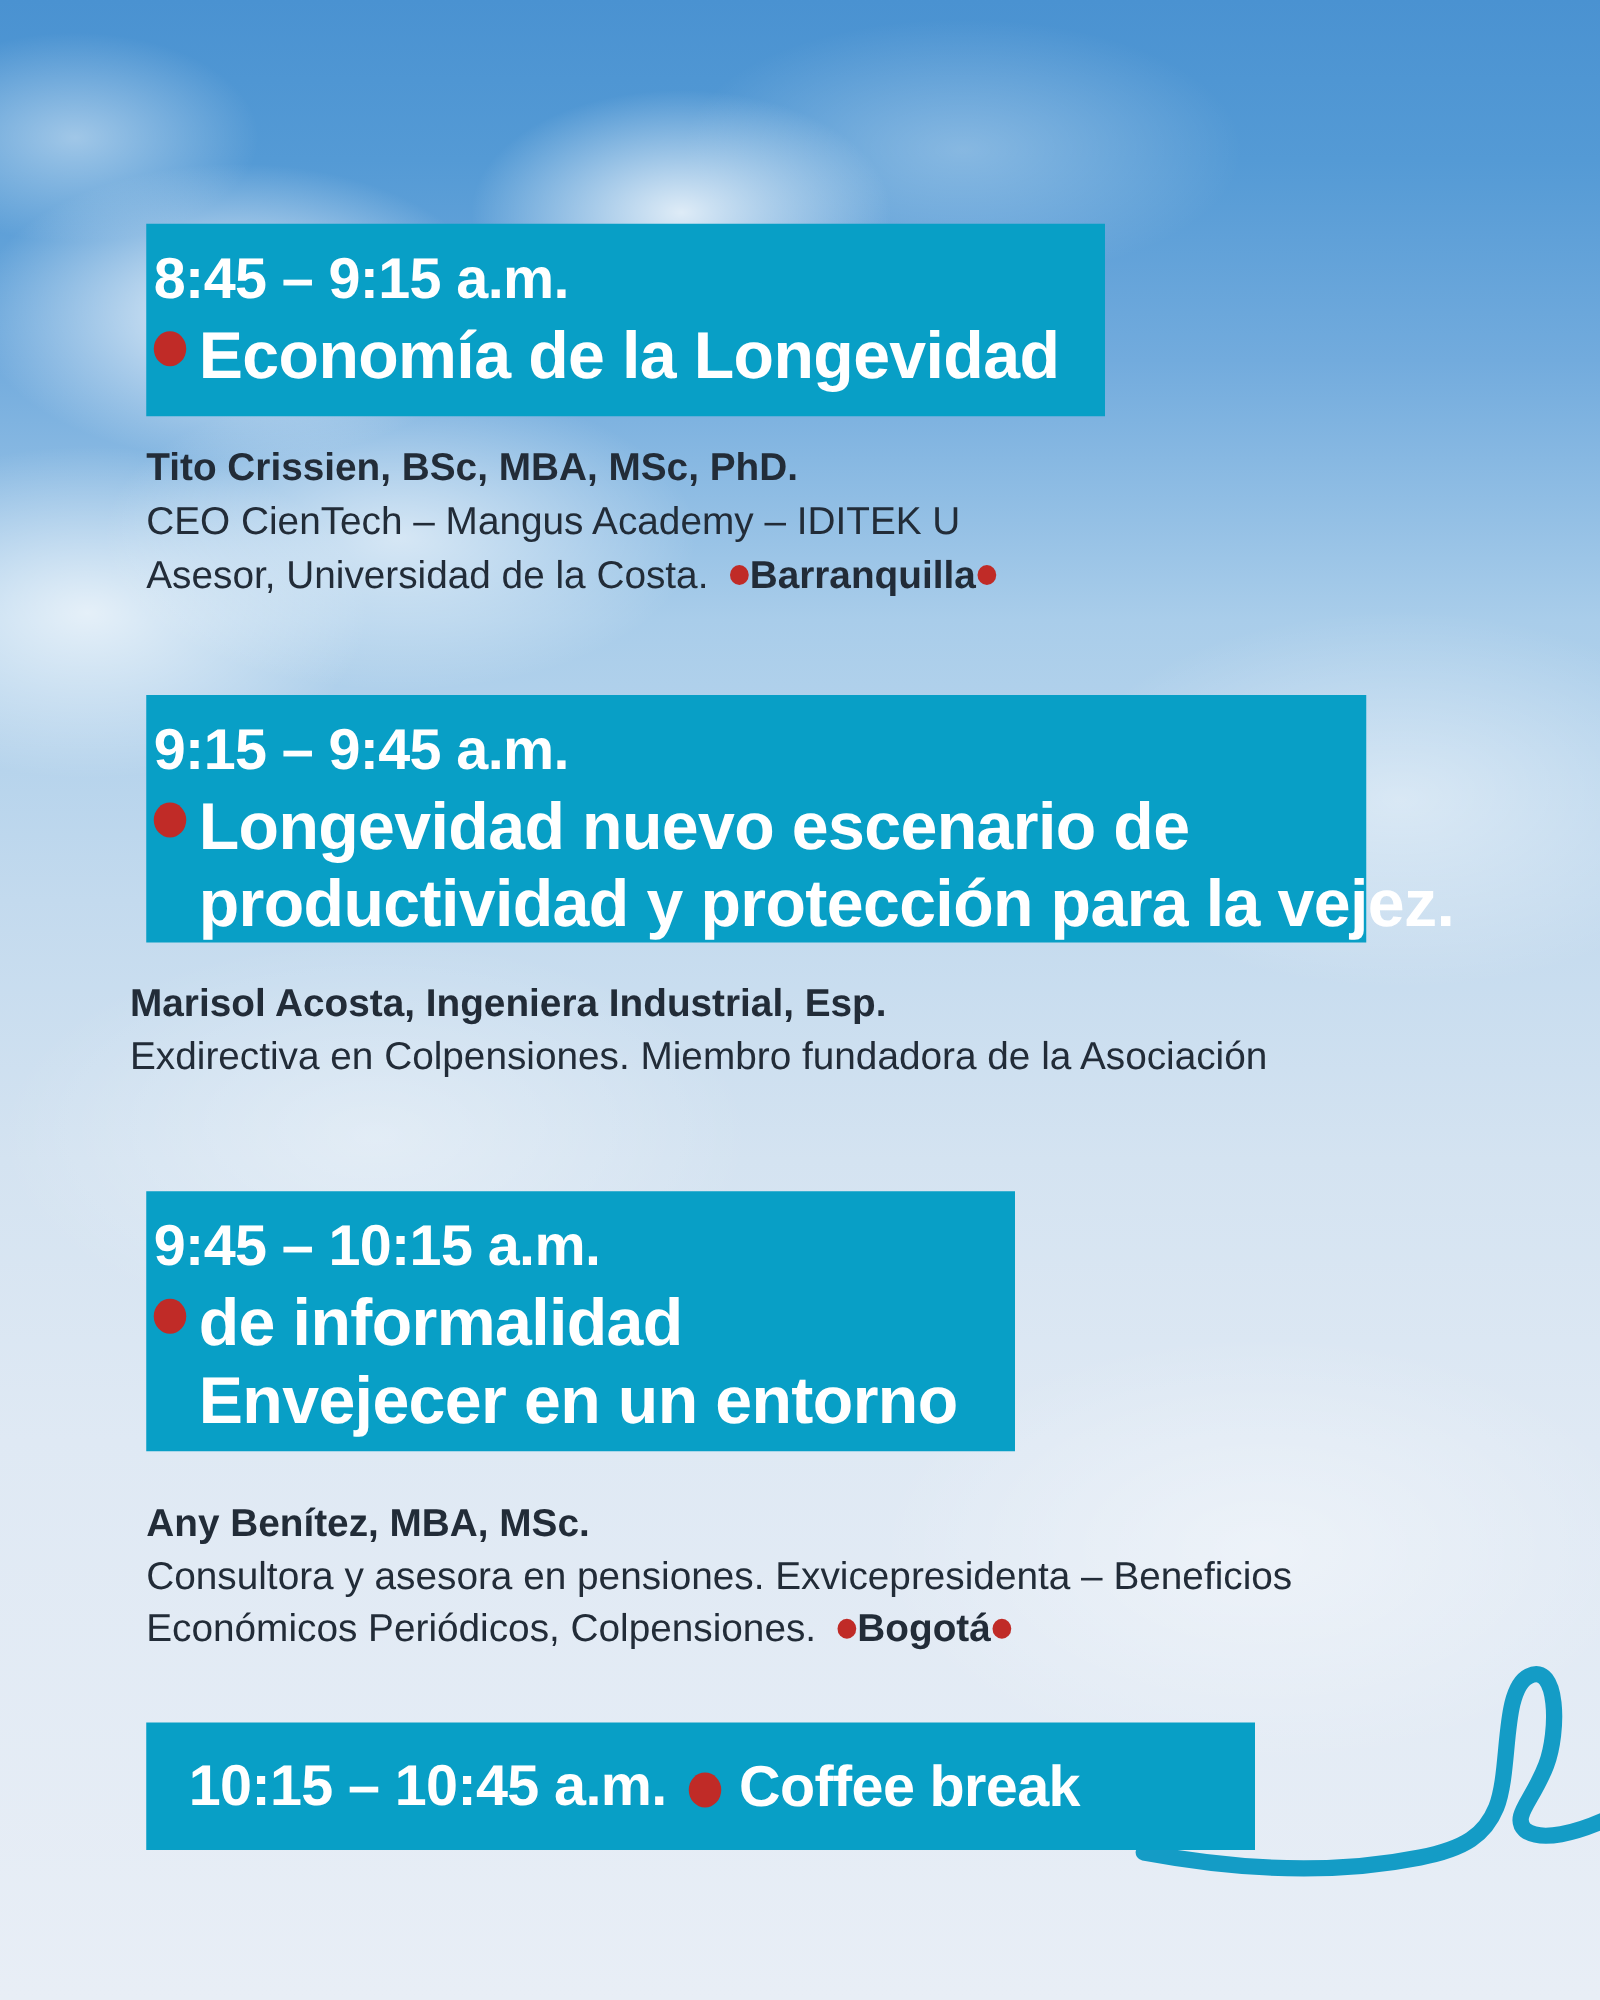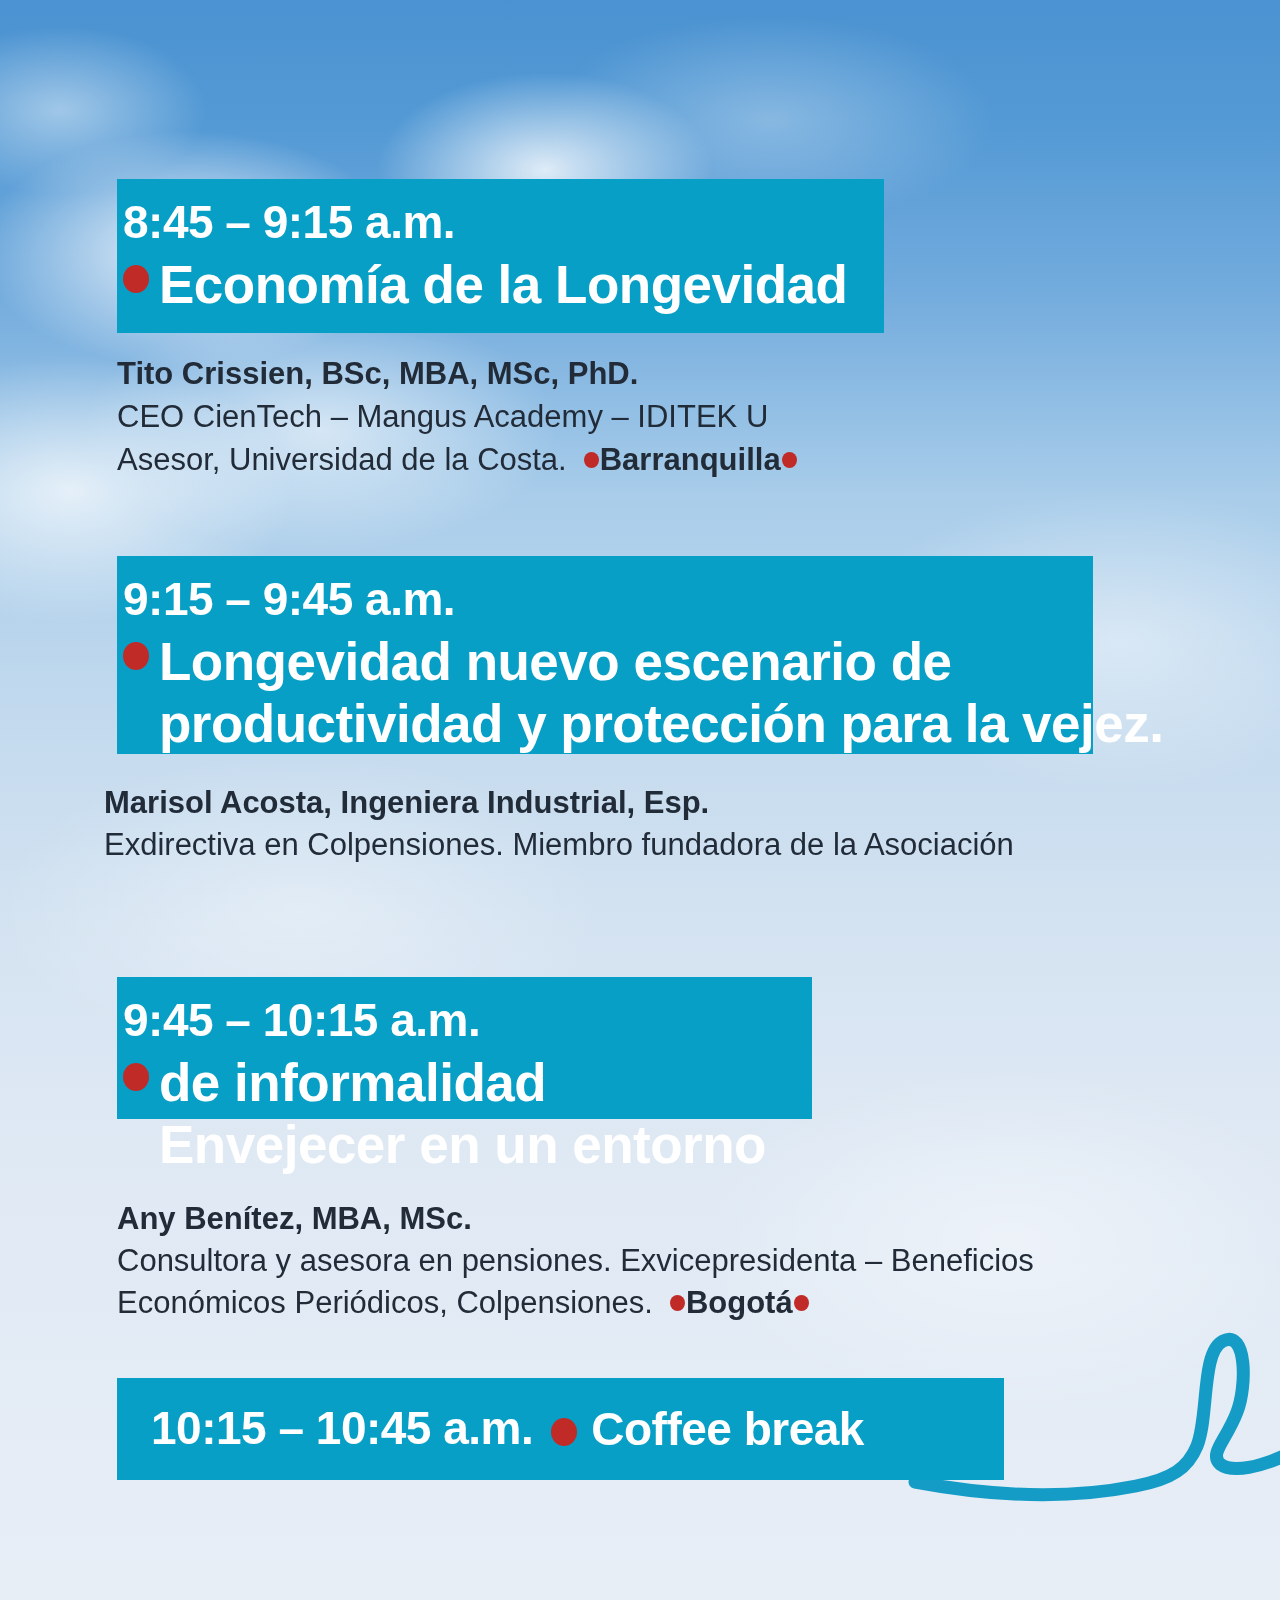--- a/index.html
+++ b/index.html
@@ -100,21 +100,21 @@
     background: #c02b27;
     vertical-align: middle;
     margin: -4px 1px 0 1px;
   }
 
   
   .b1 { left: 117px; top: 179px;  width: 767px; height: 154px; }
   .s1 { left: 117px; top: 352px; }
   .b2 { left: 117px; top: 556px;  width: 976px; height: 198px; }
   .s2 { left: 104px; top: 782px;  line-height: 42px; }
-  .b3 { left: 117px; top: 977px;  width: 695px; height: 142px; }
+  .b3 { left: 117px; top: 953px;  width: 695px; height: 208px; }
   .s3 { left: 117px; top: 1198px; line-height: 42px; }
   .b4 { left: 117px; top: 1378px; width: 887px; height: 102px; }
 </style>
 </head>
 <body>
 
 <div class="poster">
 
   <svg class="swirl" width="1280" height="1600" viewBox="0 0 1280 1600">
     <path d="M 915 1482

